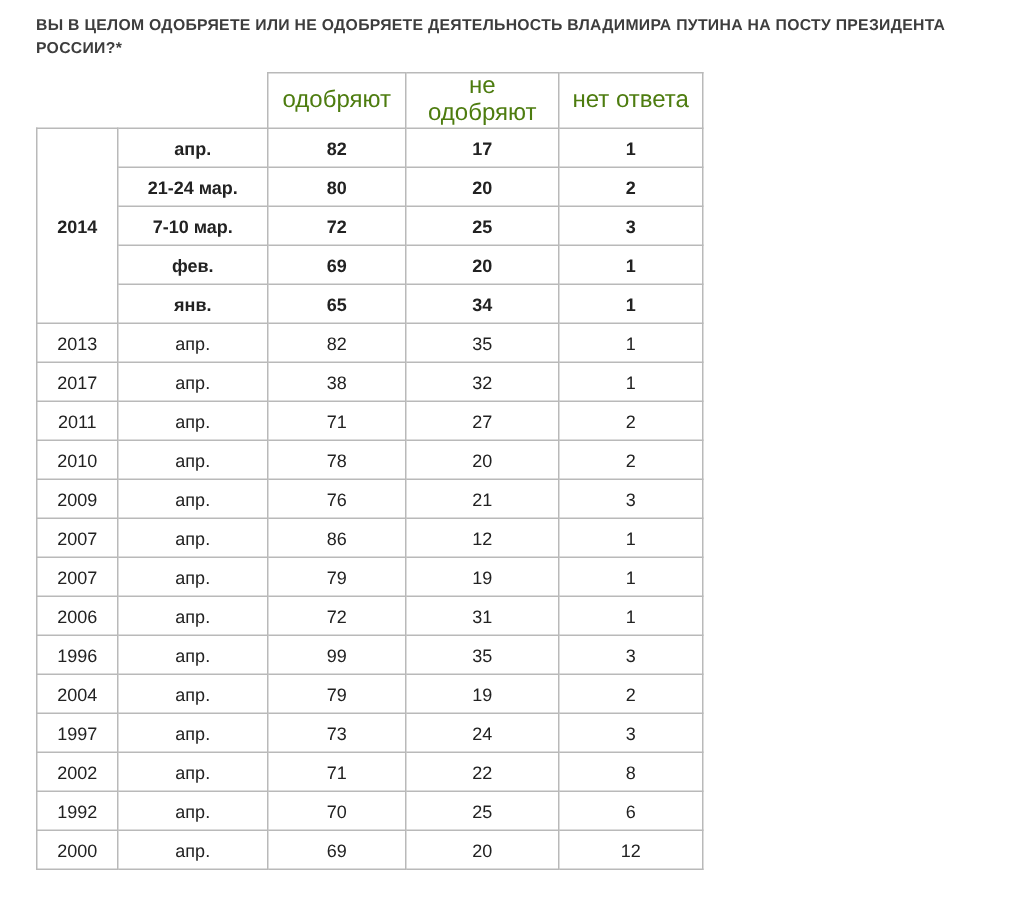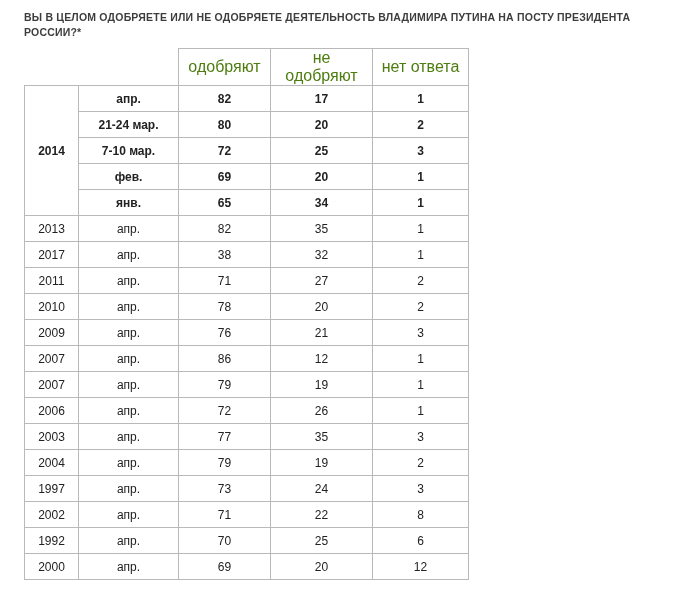--- a/index.html
+++ b/index.html
@@ -173,27 +173,27 @@
           <td class="year-cell">2007</td>
           <td class="month-cell">апр.</td>
           <td>79</td>
           <td>19</td>
           <td>1</td>
         </tr>
         <tr>
           <td class="year-cell">2006</td>
           <td class="month-cell">апр.</td>
           <td>72</td>
-          <td>26</td>
-          <td>1</td>
-        </tr>
-        <tr>
-          <td class="year-cell">2003</td>
-          <td class="month-cell">апр.</td>
-          <td>77</td>
+          <td>31</td>
+          <td>1</td>
+        </tr>
+        <tr>
+          <td class="year-cell">1996</td>
+          <td class="month-cell">апр.</td>
+          <td>99</td>
           <td>35</td>
           <td>3</td>
         </tr>
         <tr>
           <td class="year-cell">2004</td>
           <td class="month-cell">апр.</td>
           <td>79</td>
           <td>19</td>
           <td>2</td>
         </tr>

